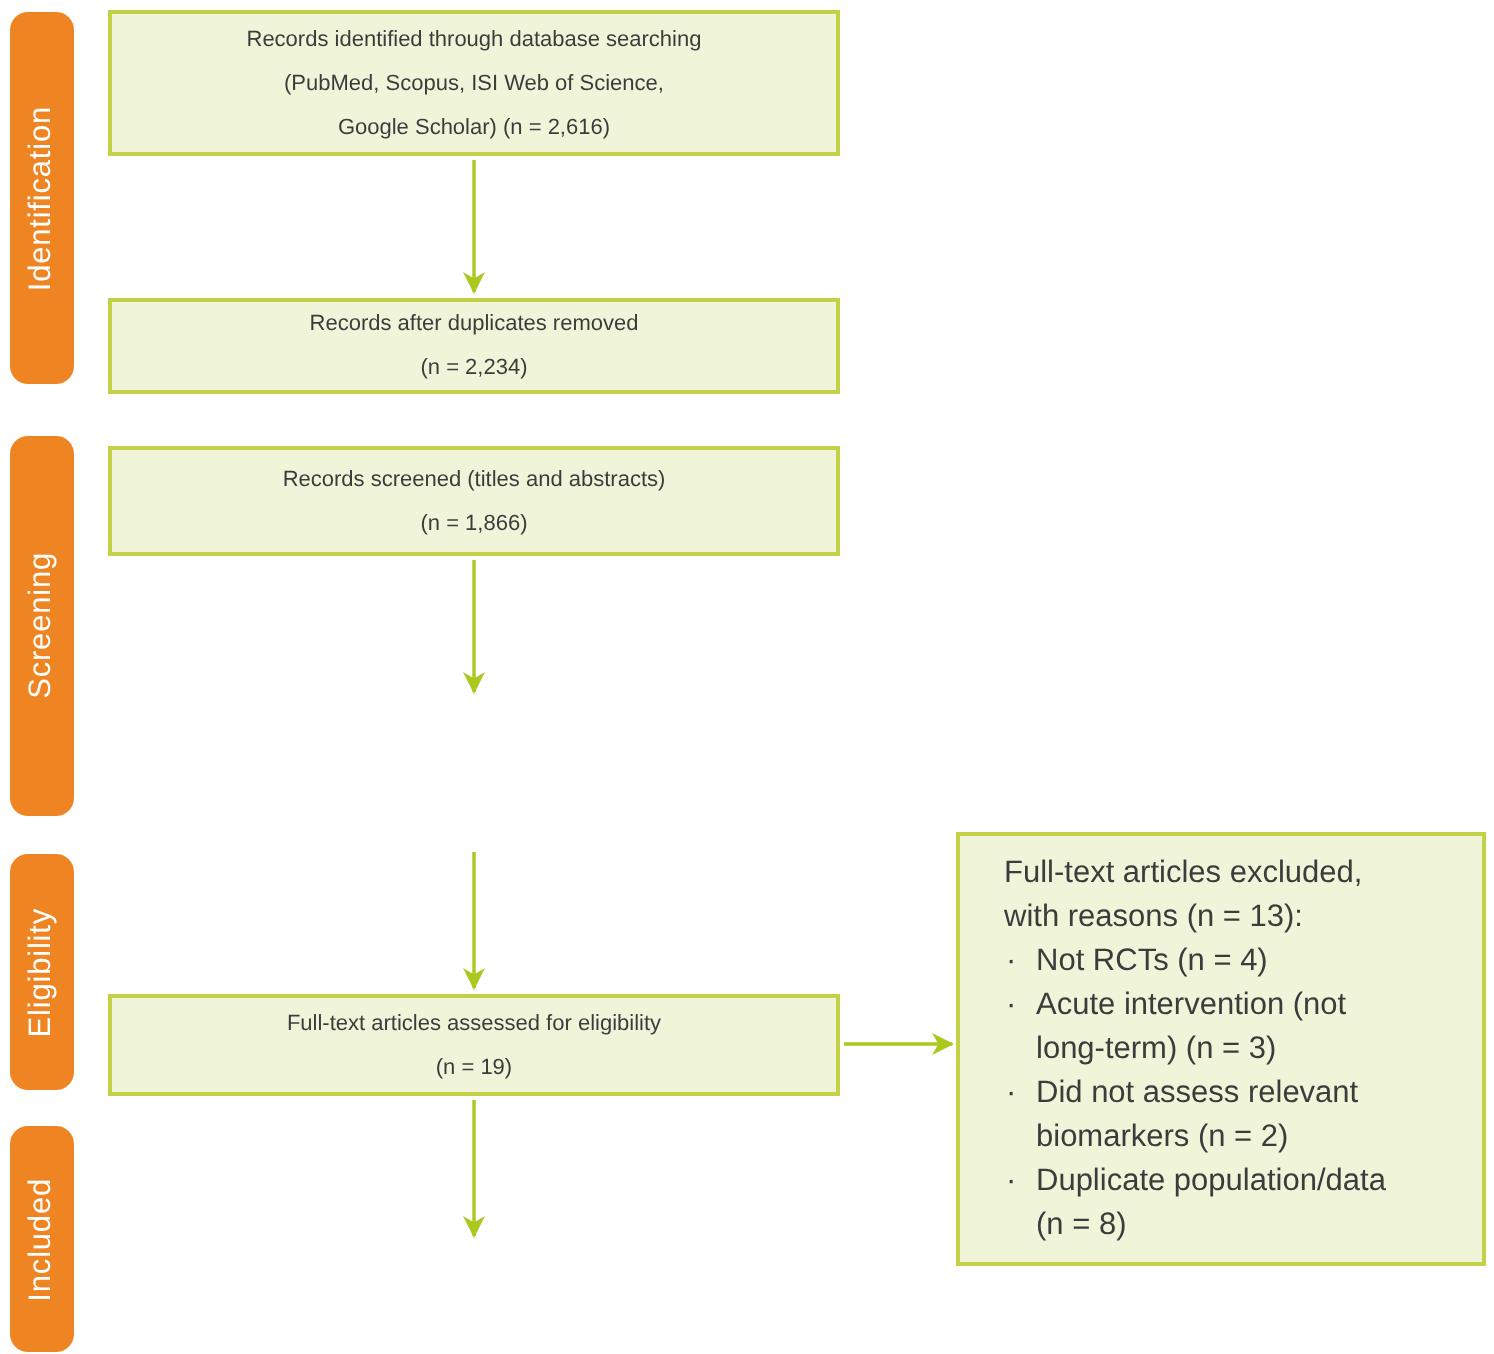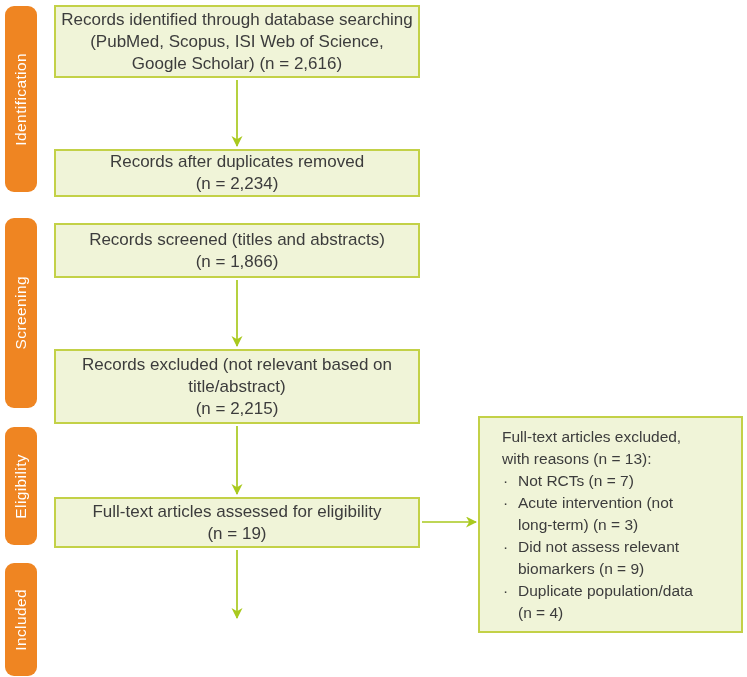--- a/index.html
+++ b/index.html
@@ -27,21 +27,21 @@
     letter-spacing:0.4px;
   }
   .fbox {
     position:absolute; left:54px; width:366px;
     box-sizing:border-box;
     background:var(--box-bg);
     border:2px solid var(--box-border);
     display:flex; align-items:center; justify-content:center;
     text-align:center;
     color:var(--text);
-    font-size:17px; line-height:22px;
+    font-size:11px; line-height:22px;
   }
   .fbox span { white-space:pre-line; }
   .sidebox {
     position:absolute;
     left:478px; top:416px; width:265px; height:217px;
     box-sizing:border-box;
     background:var(--box-bg);
     border:2px solid var(--box-border);
     color:var(--text);
     font-size:15.5px; line-height:22px;
@@ -80,52 +80,47 @@
 Google Scholar) (n = 2,616)</span>
   </div>
   <div class="fbox" style="top:149px; height:48px;">
     <span>Records after duplicates removed
 (n = 2,234)</span>
   </div>
   <div class="fbox" style="top:223px; height:55px;">
     <span>Records screened (titles and abstracts)
 (n = 1,866)</span>
   </div>
-  <div class="fbox" style="top:349px; height:75px;">
-    <span>Records excluded (not relevant based on
-title/abstract)
-(n = 2,215)</span>
-  </div>
   <div class="fbox" style="top:497px; height:51px;">
     <span>Full-text articles assessed for eligibility
 (n = 19)</span>
   </div>
 
   <div class="sidebox">
     <div class="title">Full-text articles excluded,
 with reasons (n = 13):</div>
     <ul>
       <li>
         <span class="bullet">·</span>
-        <span class="btxt">Not RCTs (n = 7)</span>
+        <span class="btxt">Not RCTs (n = 4)</span>
       </li>
       <li>
         <span class="bullet">·</span>
         <span class="btxt">Acute intervention (not
 long-term) (n = 3)</span>
       </li>
       <li>
         <span class="bullet">·</span>
         <span class="btxt">Did not assess relevant
-biomarkers (n = 9)</span>
+biomarkers (n = 2)</span>
       </li>
       <li>
         <span class="bullet">·</span>
         <span class="btxt">Duplicate population/data
-(n = 4)</span>
+(n = 8)</span>
       </li>
     </ul>
   </div>
 
   <svg class="arrows" width="747" height="677" viewBox="0 0 747 677">
     <defs>
       <marker id="ah" markerUnits="userSpaceOnUse" markerWidth="13" markerHeight="13" refX="10" refY="5.5" orient="auto">
         <path class="head" d="M0 0 L11 5.5 L0 11 L3.2 5.5 Z"></path>
       </marker>
     </defs>

